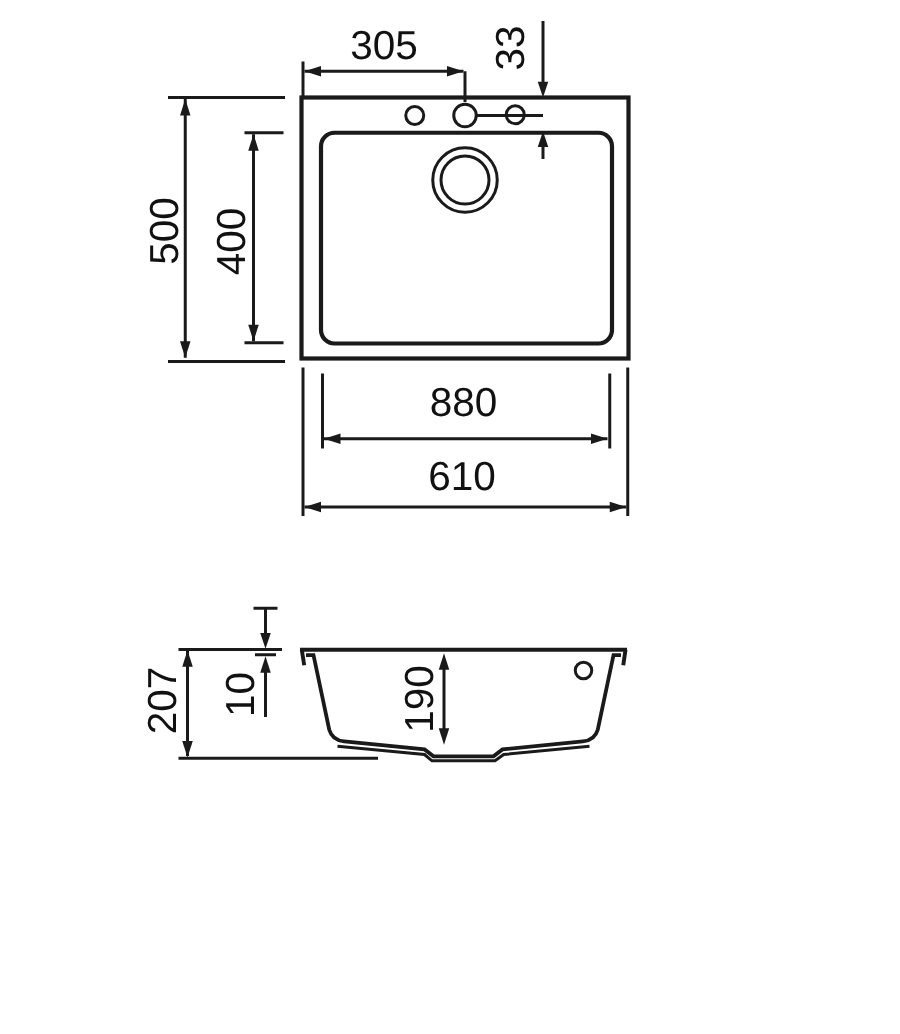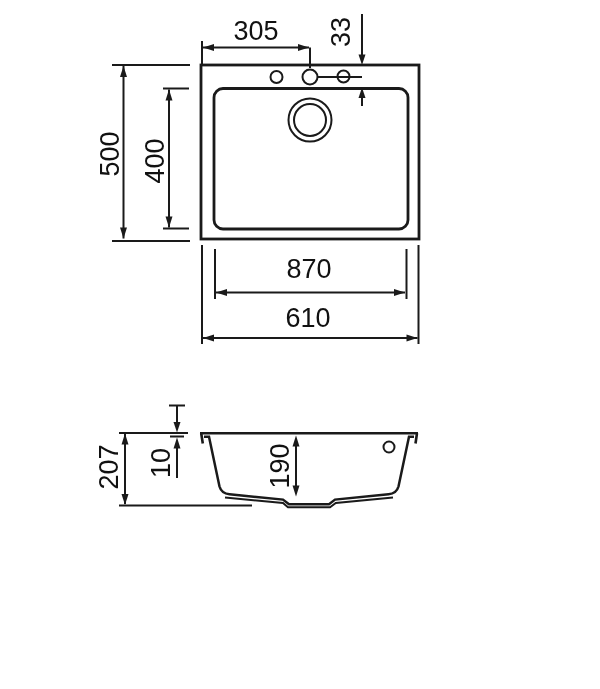--- a/index.html
+++ b/index.html
@@ -126,19 +126,19 @@
         <polygon points="296,435.5 292.5,446.5 299.5,446.5" fill="#1a1a1a" stroke="none"></polygon>
         <polygon points="296,496.5 292.5,485.5 299.5,485.5" fill="#1a1a1a" stroke="none"></polygon>
       </g>
     </g>
   </svg>
 
   <div class="dim-label" style="left:256px;top:31px">305</div>
   <div class="dim-label rot" style="left:341px;top:32px">33</div>
   <div class="dim-label rot" style="left:110px;top:154px">500</div>
   <div class="dim-label rot" style="left:155px;top:161px">400</div>
-  <div class="dim-label" style="left:309px;top:269px">870</div>
+  <div class="dim-label" style="left:309px;top:269px">880</div>
   <div class="dim-label" style="left:308px;top:318px">610</div>
   <div class="dim-label rot" style="left:109px;top:467px">207</div>
   <div class="dim-label rot" style="left:161px;top:463px">10</div>
   <div class="dim-label rot" style="left:280px;top:466px">190</div>
 
 </div>
 
 </body></html>

